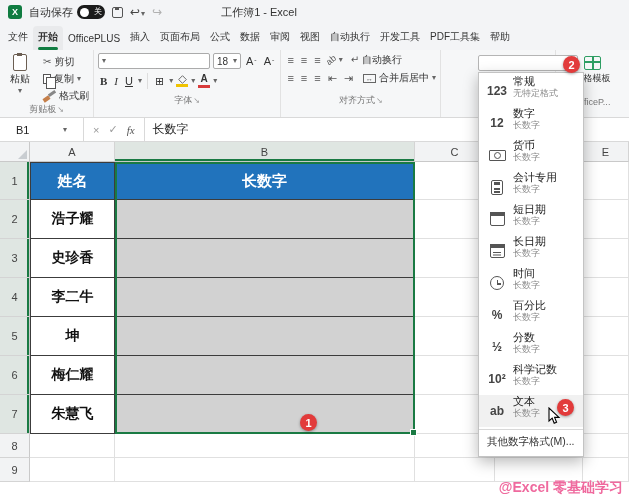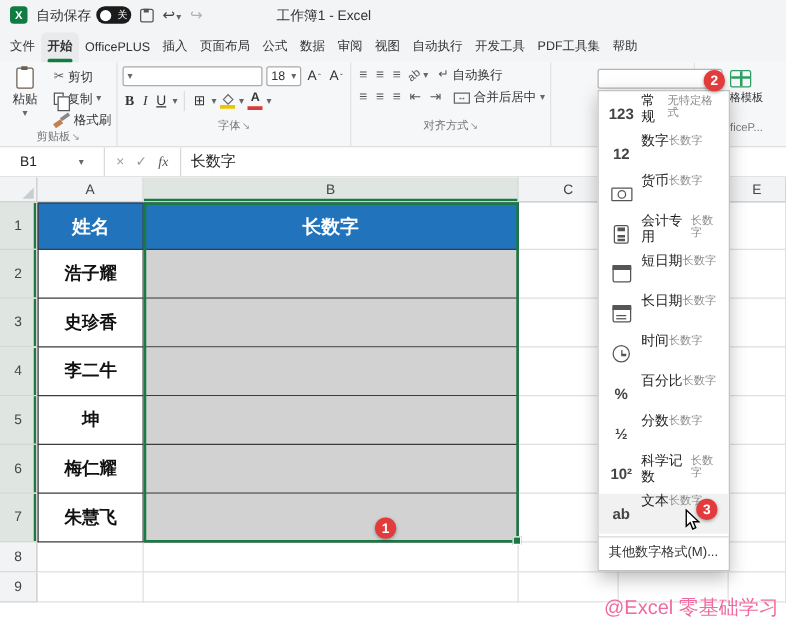--- a/index.html
+++ b/index.html
@@ -92,40 +92,40 @@
 .name-cell{font-weight:bold;color:#111;font-size:14px}
 .sel-cell{background:#d2d2d2}
 .sel-outline{position:absolute;left:115px;top:20px;width:300px;height:272px;border:2px solid #1a7a43;pointer-events:none;z-index:5}
 .fill-handle{position:absolute;left:410px;top:287px;width:7px;height:7px;background:#1a7a43;border:1px solid #fff;z-index:6}
 
 .nf-combo{position:absolute;left:478px;top:55px;width:100px;height:16px;background:#fff;border:1px solid #b5b5b5;border-radius:2px;display:flex;align-items:center;justify-content:flex-end;padding:0 4px;z-index:40}
 .format-panel{position:absolute;left:478px;top:72px;width:106px;background:#fff;border:1px solid #c3c3c3;box-shadow:0 5px 14px rgba(0,0,0,.28);z-index:45;padding:2px 0}
 .fm-item{height:32px;display:flex;gap:4px;padding:0 6px}
 .fm-item.hov{background:#f1f1f1}
 .fm-icon{width:24px;display:flex;align-items:center;justify-content:center;color:#444;font-size:12px;flex-shrink:0;font-weight:bold}
-.fm-texts{display:flex;line-height:1.15}
+.fm-texts{display:flex;flex-direction:column;line-height:1.15}
 .fm-label{font-size:11px;color:#222}
 .fm-sub{font-size:9px;color:#8a8a8a}
 .fm-more{border-top:1px solid #d8d8d8;margin-top:2px;padding:5px 8px;font-size:10.5px;color:#333}
 .ic-banknote{width:17px;height:11px;border:1.5px solid #555;border-radius:1px;position:relative}
 .ic-banknote::before{content:"";position:absolute;left:4px;top:1.5px;width:5px;height:5px;border:1.2px solid #555;border-radius:50%}
 .ic-calc{width:12px;height:15px;border:1.5px solid #555;border-radius:2px;position:relative}
 .ic-calc::before{content:"";position:absolute;left:1.5px;top:1.5px;width:6px;height:3px;background:#555}
 .ic-calc::after{content:"";position:absolute;left:1.5px;top:7.5px;width:6px;height:1.5px;background:#555;box-shadow:0 3px 0 #555}
 .ic-calendar{width:15px;height:14px;border:1.5px solid #555;border-radius:2px;position:relative}
 .ic-calendar::before{content:"";position:absolute;left:-1px;top:-1px;right:-1px;height:4px;background:#555}
 .ic-calendar.long::after{content:"";position:absolute;left:2px;top:6.5px;width:8px;height:1px;background:#555;box-shadow:0 2.5px 0 #555}
 .ic-clock{width:14px;height:14px;border:1.5px solid #555;border-radius:50%;position:relative}
 .ic-clock::before{content:"";position:absolute;left:5.5px;top:2.5px;width:1.5px;height:4.5px;background:#555}
 .ic-clock::after{content:"";position:absolute;left:5.5px;top:6px;width:4px;height:1.5px;background:#555}
 
 .badge{position:absolute;width:17px;height:17px;border-radius:50%;background:#e23b3b;color:#fff;font-weight:bold;font-size:11px;display:flex;align-items:center;justify-content:center;z-index:60;box-shadow:0 1px 3px rgba(0,0,0,.35)}
 .b1{left:300px;top:414px}.b2{left:563px;top:56px}.b3{left:557px;top:399px}
 .cursor{position:absolute;left:548px;top:407px;z-index:70}
-.watermark{position:absolute;right:6px;bottom:3px;font-size:16px;color:#ef6a9e;z-index:30;font-weight:normal}
+.watermark{position:absolute;right:6px;bottom:3px;font-size:14px;color:#ef6a9e;z-index:30;font-weight:bold}
 </style>
 </head>
 <body>
 
 <div class="titlebar">
   <span class="xlogo">X</span>
   <span class="autosave">
     <span>自动保存</span>
     <span class="toggle">
       <span class="dot"></span>

